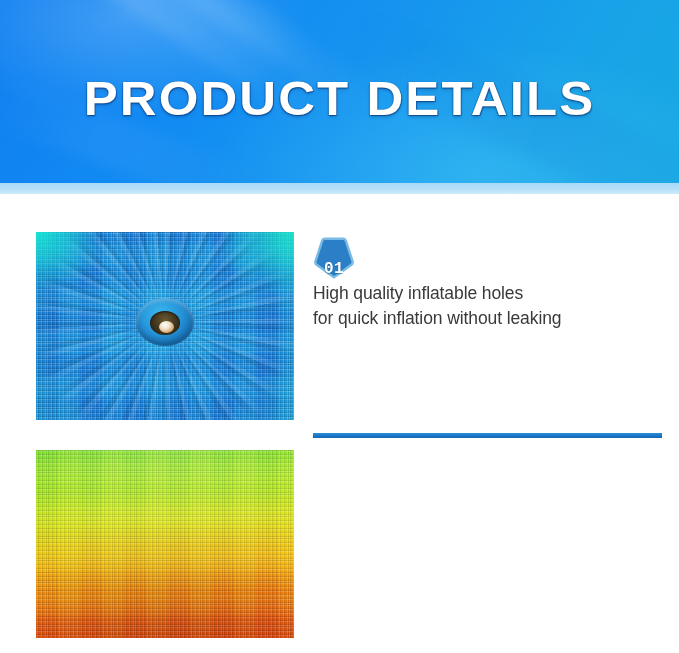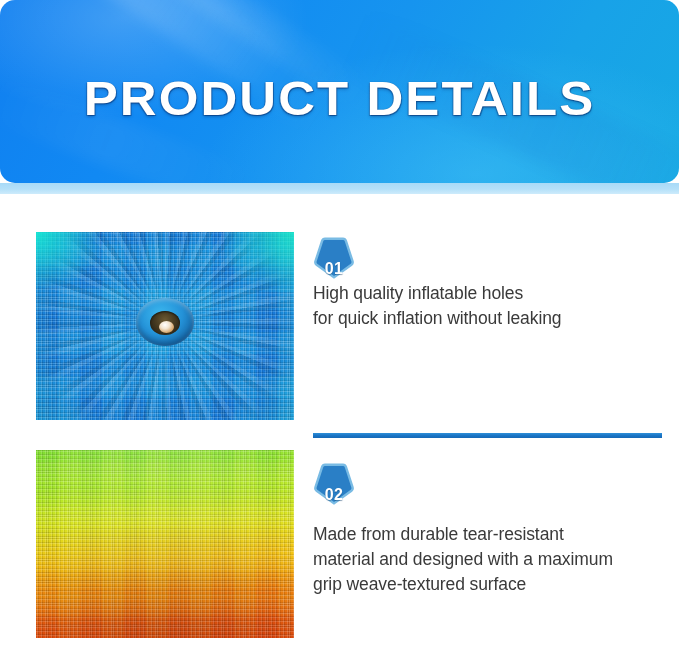--- a/index.html
+++ b/index.html
@@ -12,21 +12,20 @@
   .page{position:relative;width:679px;height:653px;background:#fff;}
 
   
   .header{
     position:absolute;left:0;top:0;width:679px;height:183px;
     overflow:hidden;
     background:
       radial-gradient(ellipse 300px 160px at 18% 10%, rgba(255,255,255,0.20) 0%, rgba(255,255,255,0.0) 62%),
       radial-gradient(ellipse 420px 200px at 70% 95%, rgba(90,210,255,0.35) 0%, rgba(90,210,255,0) 65%),
       linear-gradient(122deg,#0f7ff0 0%, #1189f3 26%, #1694ef 52%, #18a2e8 76%, #17a9e3 100%);
-    border-radius: 15px;
   }
   .hdr-streak{
     position:absolute;pointer-events:none;
     background:linear-gradient(90deg, rgba(255,255,255,0) 0%, rgba(255,255,255,0.16) 45%, rgba(255,255,255,0) 100%);
     filter:blur(7px);
   }
   .streak-a{left:-60px;top:-40px;width:420px;height:58px;transform:rotate(34deg);}
   .streak-b{left:60px;top:-10px;width:340px;height:36px;transform:rotate(34deg);opacity:.7;}
   .streak-c{left:330px;top:92px;width:430px;height:70px;transform:rotate(24deg);opacity:.5;
     background:linear-gradient(90deg, rgba(0,80,190,0) 0%, rgba(0,86,200,0.22) 50%, rgba(0,80,190,0) 100%);}
@@ -147,20 +146,21 @@
   .badge{
     position:relative;width:42px;height:42px;
   }
   .badge svg{display:block;width:42px;height:42px;overflow:visible;}
   .badge-num{
     position:absolute;left:0;top:0;width:42px;height:42px;
     display:flex;align-items:center;justify-content:center;
     color:#ffffff;font-size:16px;font-weight:bold;letter-spacing:0.3px;
     padding-top:19px;box-sizing:border-box;
     text-shadow:0 1px 1px rgba(10,55,100,0.45);
+    font-family:Liberation Mono, monospace;
   }
 
   .feature-text{
     margin-top:14px;
     color:#3a3a3a;
     font-size:17.5px;
     line-height:25px;
     letter-spacing:-0.1px;
     white-space:pre-line;
   }
@@ -224,27 +224,16 @@
     <div class="feature-row row-2">
 
       <div class="photo photo-2">
         <div class="photo-inner">
           <div class="weave"></div>
           <div class="weave-mask"></div>
           <div class="curve-shade"></div>
         </div>
       </div>
 
-      <div class="feature-body">
-        <div class="badge">
-          <svg viewBox="0 0 42 42" xmlns="http://www.w3.org/2000/svg">
-            <path d="M21 2.6 L38.4 15.3 Q40.2 16.7 39.5 18.8 L32.9 39.1 Q32.2 41.2 30.0 41.2 L12.0 41.2 Q9.8 41.2 9.1 39.1 L2.5 18.8 Q1.8 16.7 3.6 15.3 Z" transform="rotate(180 21 21)" fill="#2a7fc6" stroke="#79bbe4" stroke-width="2.4" stroke-linejoin="round"></path>
-          </svg>
-          <div class="badge-num">02</div>
-        </div>
-        <div class="feature-text">Made from durable tear-resistant
-material and designed with a maximum
-grip weave-textured surface</div>
-      </div>
     </div>
 
   </div>
 </div>
 
 </body></html>

